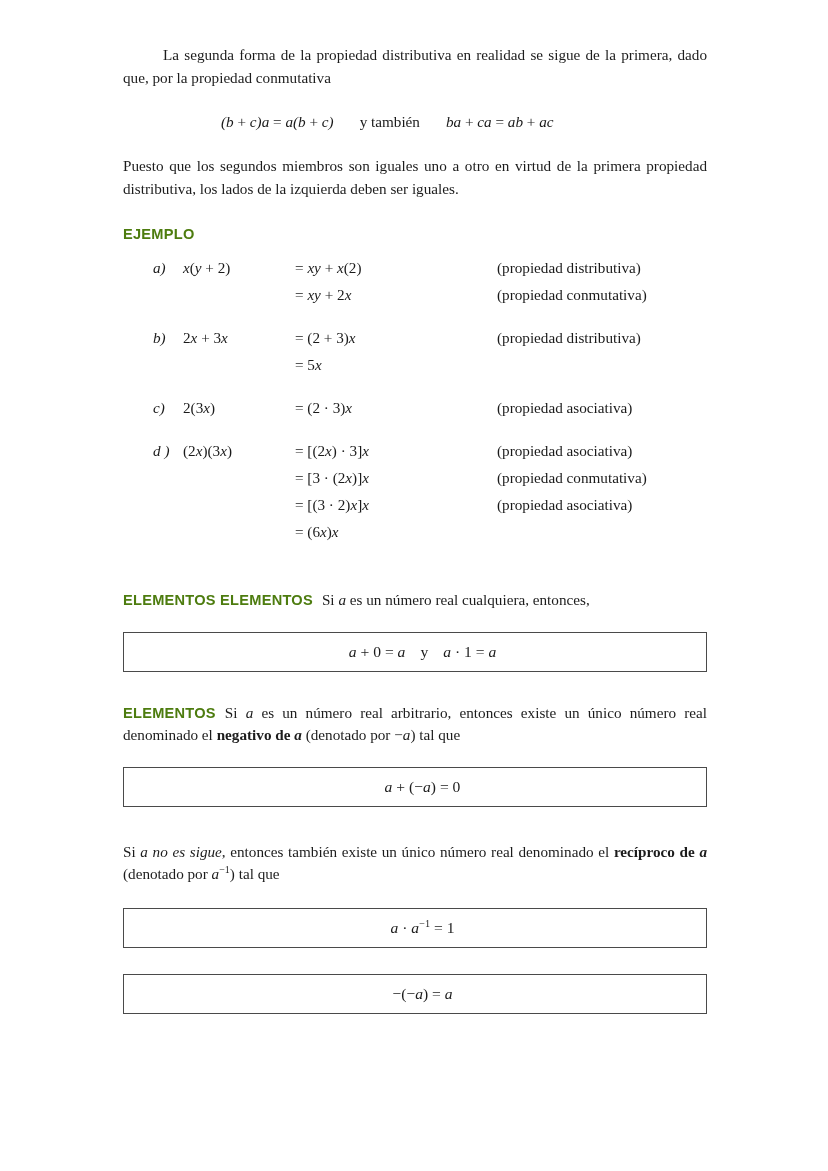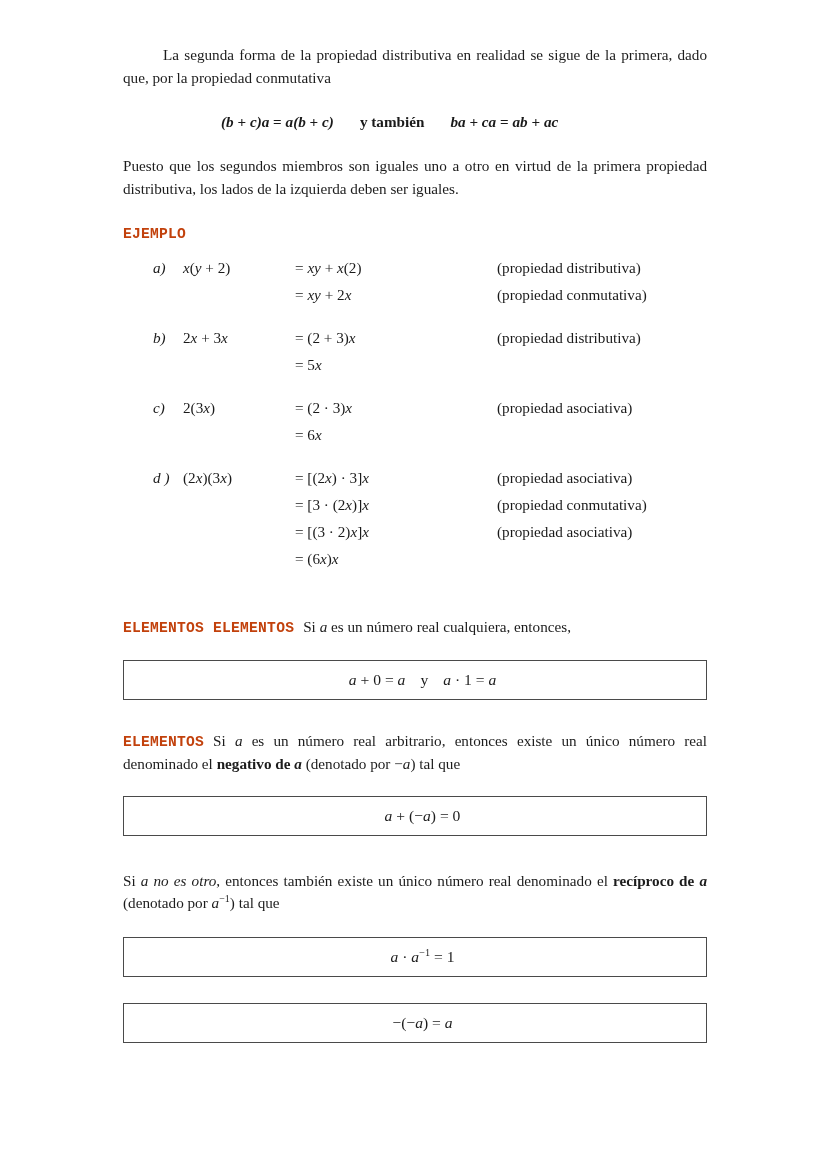--- a/index.html
+++ b/index.html
@@ -43,34 +43,33 @@
   .gap-34 { height: 34px; }
   .gap-44 { height: 44px; }
 
   
   .display-eq {
     font-family: "Liberation Serif", serif;
     font-size: 15.2px;
     line-height: 22px;
     padding-left: 98px;
     white-space: nowrap;
-    font-weight: bold;
   }
   .display-eq .conj {
     display: inline-block;
     padding: 0 26px;
   }
 
   
   .head-sans {
-    font-family: Liberation Mono, monospace;
+    font-family: Liberation Sans, sans-serif;
     font-weight: bold;
     font-size: 14.6px;
     letter-spacing: 0.25px;
-    color: #c2410c;
+    color: #4d7c0f;
   }
   .head-line {
     font-family: "Liberation Serif", serif;
     font-size: 15.2px;
     line-height: 22.5px;
     text-align: justify;
     color: #1c1c1c;
   }
   .head-line .head-sans { margin-right: 9px; }
 
@@ -193,26 +192,20 @@
         <tr class="spacer-row">
             <td colspan="4"></td>
           </tr>
 
         <tr>
           <td class="col-label">c)</td>
           <td class="col-lhs">2(3<i>x</i>)</td>
           <td class="col-rhs">= (2 · 3)<i>x</i></td>
           <td class="col-prop">(propiedad asociativa)</td>
         </tr>
-        <tr>
-          <td class="col-label"></td>
-          <td class="col-lhs"></td>
-          <td class="col-rhs">= 6<i>x</i></td>
-          <td class="col-prop"></td>
-        </tr>
 
         <tr class="spacer-row">
             <td colspan="4"></td>
           </tr>
 
         <tr>
           <td class="col-label">d )</td>
           <td class="col-lhs">(2<i>x</i>)(3<i>x</i>)</td>
           <td class="col-rhs">= [(2<i>x</i>) · 3]<i>x</i></td>
           <td class="col-prop">(propiedad asociativa)</td>
@@ -257,21 +250,21 @@
     </div>
 
     <div class="gap-20"></div>
 
     <div class="formula-box">
       <span class="fx"><i>a</i> + (−<i>a</i>) = 0</span>
     </div>
 
     <div class="gap-34"></div>
 
-    <p class="para">Si <i>a no es otro</i>, entonces también existe un único número real denominado el <b>recíproco de <i>a</i></b> (denotado por <i>a</i><sup>−1</sup>) tal que</p>
+    <p class="para">Si <i>a no es sigue</i>, entonces también existe un único número real denominado el <b>recíproco de <i>a</i></b> (denotado por <i>a</i><sup>−1</sup>) tal que</p>
 
     <div class="gap-22"></div>
 
     <div class="formula-box">
       <span class="fx"><i>a</i> · <i>a</i><sup>−1</sup> = 1</span>
     </div>
 
     <div class="gap-26"></div>
 
     <div class="formula-box">

